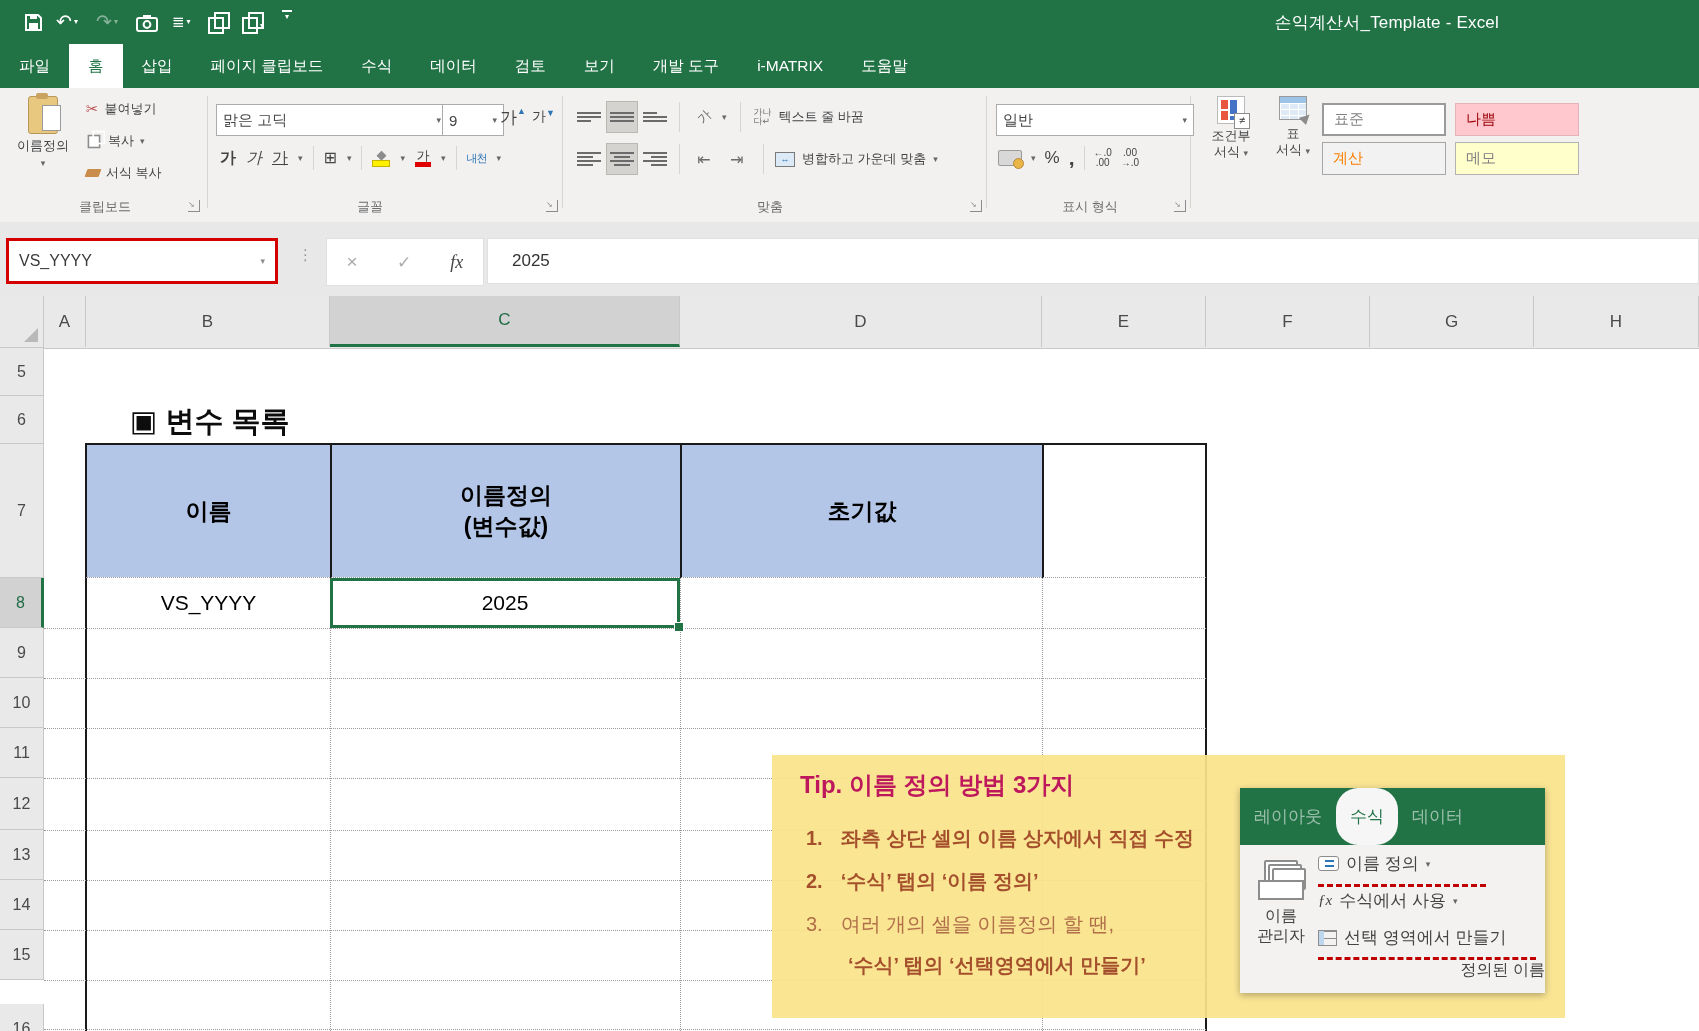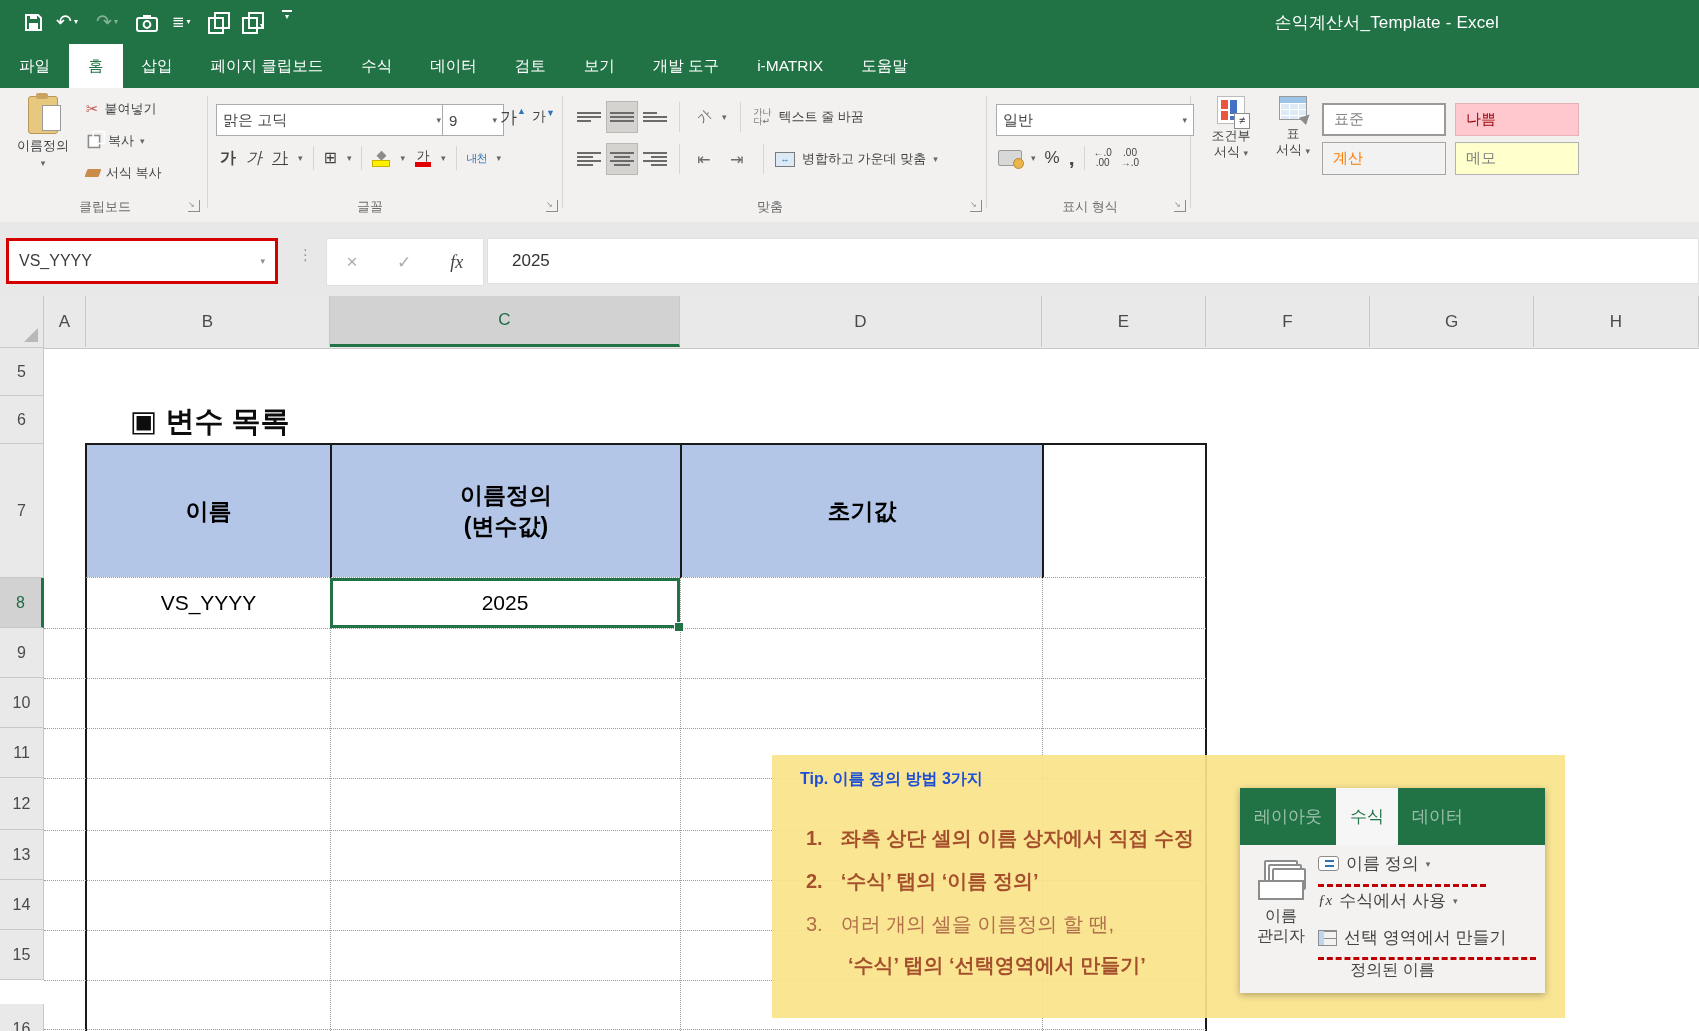--- a/index.html
+++ b/index.html
@@ -67,29 +67,29 @@
   #selectall::after{content:"";position:absolute;right:5px;bottom:5px;border-bottom:14px solid #B9B9B9;border-left:14px solid transparent;}
   .dotH{position:absolute;border-top:1.5px dotted #9a9a9a;}
   .dotV{position:absolute;border-left:1.5px dotted #9a9a9a;}
   .solidV{position:absolute;width:2px;background:#1a1a1a;}
   .thead-cell{position:absolute;top:445px;height:132px;background:#B4C6E7;display:flex;flex-direction:column;align-items:center;justify-content:center;font-size:23px;font-weight:bold;color:#000;line-height:31px;}
   .cell-text{position:absolute;display:flex;align-items:center;justify-content:center;font-size:21px;color:#000;}
   #sel-box{left:330px;top:578px;width:350px;height:50px;border:3px solid #217346;box-sizing:border-box;}
   #sel-handle{left:674px;top:622px;width:8px;height:8px;background:#217346;border:1.5px solid #fff;}
   
   #tipbox{left:772px;top:755px;width:793px;height:263px;background:rgba(250,227,139,.93);}
-  .tip-title{position:absolute;left:28px;top:14px;font-size:16px;font-weight:bold;color:#1d4ed8;}
+  .tip-title{position:absolute;left:28px;top:14px;font-size:24px;font-weight:bold;color:#be185d;}
   .tip-item{position:absolute;left:34px;font-size:20px;color:#A5502D;white-space:nowrap;}
   .tip-item .t{margin-left:18px;}
   .tip-light{color:#B06E49;font-weight:normal;}
   .tip-bold{font-weight:bold;}
   
   #inset{left:1240px;top:788px;width:305px;height:205px;background:#F3F2F1;box-shadow:0 2px 7px rgba(0,0,0,.3);}
   #inset-tabbar{position:absolute;left:0;top:0;width:305px;height:57px;background:#217346;display:flex;}
-  .itab{display:flex;align-items:center;justify-content:center;padding:0 14px;font-size:17px;color:rgba(255,255,255,.55);}
+  .itab{display:flex;align-items:center;justify-content:center;padding:0 14px;font-size:17px;color:rgba(255,255,255,.55);border-radius:22px;}
   .itab.active{background:#F6F6F6;color:#217346;}
   .ins-item{position:absolute;left:78px;display:flex;align-items:center;gap:7px;font-size:17px;color:#444;white-space:nowrap;}
   .red-dash{position:absolute;border-top:3px dashed #C00000;}
   .tag-ico{width:19px;height:13px;border:1px solid #8c8c8c;border-radius:3px;background:#fff;
      background-image:linear-gradient(#2E75B6 0 0),linear-gradient(#2E75B6 0 0);
      background-size:9px 2px,9px 2px;background-position:6px 3px,6px 8px;background-repeat:no-repeat;}
   .fx-ico{font-family:"Liberation Serif",serif;font-style:italic;font-size:15px;color:#444;}
   .grid-ico{width:17px;height:14px;border:1px solid #8c8c8c;background:
      linear-gradient(90deg,#BDD7EE 0 5px,transparent 5px),
      repeating-linear-gradient(#8c8c8c 0 1px,transparent 1px 7px);}
@@ -448,21 +448,21 @@
     <div class="abs" style="left:12px;top:64px;display:flex;flex-direction:column;align-items:center;width:58px">
       <span class="drawer-ico">
           <i></i>
           <i></i>
           <i></i>
           <b></b>
         </span>
       <span style="font-size:16px;color:#444;line-height:20px;text-align:center;margin-top:6px"><span>이름</span><br><span>관리자</span></span>
     </div>
     <div id="inset-items"></div>
-    <div class="abs" style="left:0;top:172px;width:305px;text-align:center;font-size:16px;color:#444">정의된 이름</div>
+    <div class="abs" style="left:0;top:172px;width:305px;text-align:right;font-size:16px;color:#444">정의된 이름</div>
   <div class="ins-item" style="top: 64px;">
         <span class="tag-ico"></span>
         <span>이름 정의</span>
         <span class="arrow">▾</span>
       </div>
       <div class="ins-item" style="top: 101px;">
         <span class="fx-ico">ƒx</span>
         <span>수식에서 사용</span>
         <span class="arrow">▾</span>
       </div>

